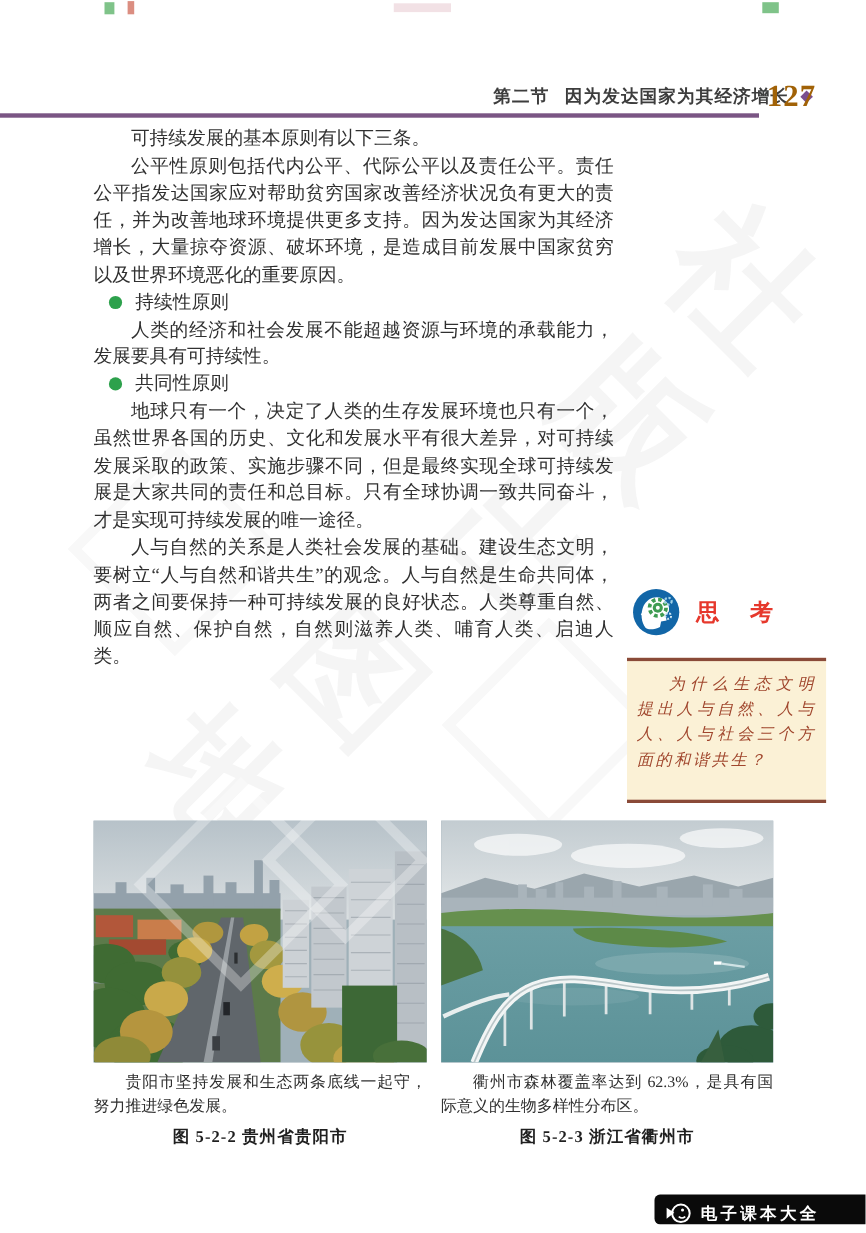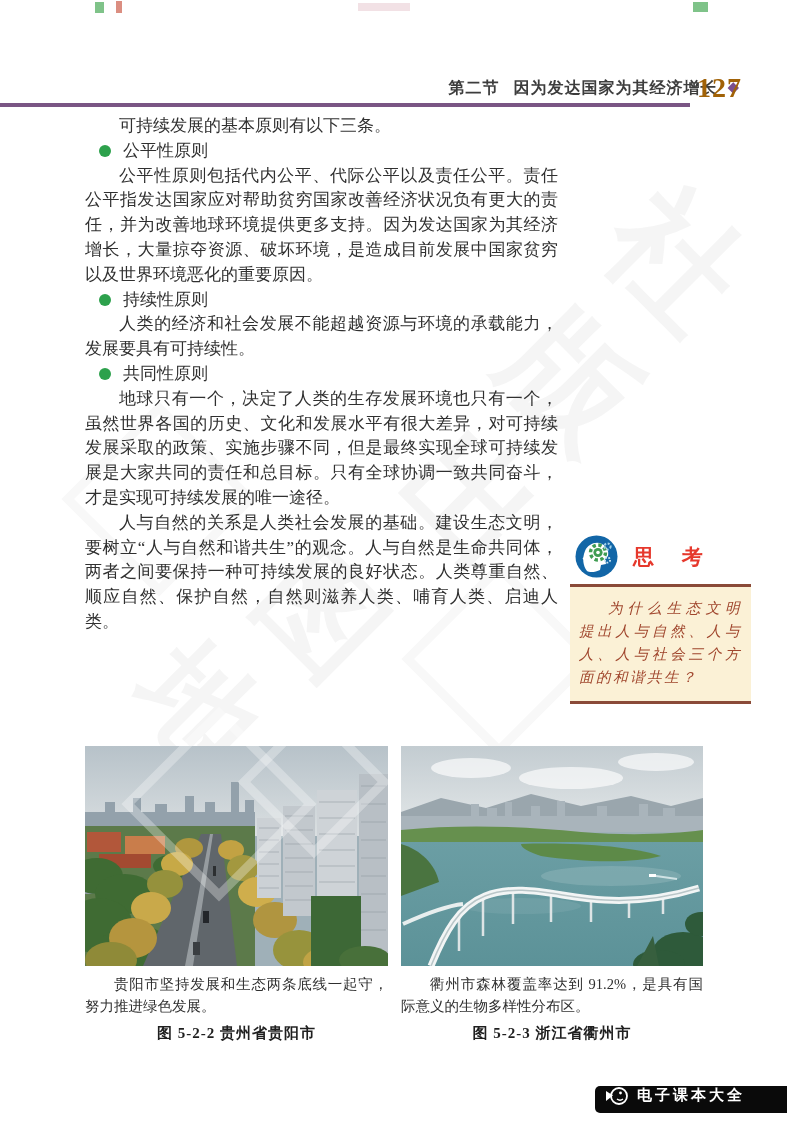--- a/index.html
+++ b/index.html
@@ -57,23 +57,23 @@
   }
   .para-after{margin-top:4px;}
   
   .think{position:absolute;left:570px;top:534px;width:181px;}
   .think-header{display:flex;align-items:center;gap:14px;padding-left:4px;text-align:center;}
   .think-title{
     color:#e6382c;font-weight:bold;font-size:21px;letter-spacing:11px;
     font-family:"Liberation Sans","DejaVu Sans",sans-serif;white-space:nowrap;
   }
   .think-body{
-    margin-top:5px;background:#fbf1d6;
+    margin-top:19px;background:#fbf1d6;
     border-top:3px solid #8a4a38;border-bottom:3px solid #8a4a38;
-    padding:10px 9px 12px 9px;
+    padding:10px 9px 24px 9px;
   }
   .think-body p{
     margin:0;font-size:14.5px;line-height:23px;color:#a0462d;
     font-style:italic;text-indent:2em;letter-spacing:2.5px;text-align:justify;
   }
   
   .figures{position:absolute;left:85px;top:746px;width:620px;display:flex;gap:13px;}
   figure{margin:0;width:303px;}
   figure.right{width:302px;}
   .photo{width:100%;height:220px;overflow:hidden;background:#9fb0b8;position:relative;}
@@ -83,21 +83,21 @@
     text-align:justify;text-indent:2em;
   }
   .figlabel{
     text-align:center;font-size:15px;font-weight:bold;color:#1f1f1f;
     margin-top:7px;letter-spacing:1px;
   }
   
   .badge{
     position:absolute;top:1086px;right:0;width:192px;height:27px;
     background:#0a0a0a;border-radius:5px 0 0 5px;
-    display:flex;align-items:flex-start;gap:8px;padding-left:10px;box-sizing:border-box;
+    display:flex;align-items:flex-end;gap:8px;padding-left:10px;box-sizing:border-box;
   }
   .badge span{
     color:#ffffff;font-family:"Liberation Sans","DejaVu Sans",sans-serif;
     font-size:15px;font-weight:bold;letter-spacing:3px;white-space:nowrap;
   }
 </style>
 </head>
 <body>
 
 <div class="layer">
@@ -119,21 +119,20 @@
 
 <div class="header-text">
   <span class="sec">第二节</span><span>因为发达国家为其经济增长</span><span class="diamond">◆</span>
 </div>
 <div class="pagenum">127</div>
 <div class="header-rule"></div>
 
 <main class="text-col">
   <p class="indent">可持续发展的基本原则有以下三条。</p>
 
-  <p class="bullet-row"><span class="bullet-dot"></span><span>公平性原则</span></p>
   <p class="indent">公平性原则包括代内公平、代际公平以及责任公平。责任公平指发达国家应对帮助贫穷国家改善经济状况负有更大的责任，并为改善地球环境提供更多支持。因为发达国家为其经济增长，大量掠夺资源、破坏环境，是造成目前发展中国家贫穷以及世界环境恶化的重要原因。</p>
 
   <p class="bullet-row"><span class="bullet-dot"></span><span>持续性原则</span></p>
   <p class="indent">人类的经济和社会发展不能超越资源与环境的承载能力，发展要具有可持续性。</p>
 
   <p class="bullet-row"><span class="bullet-dot"></span><span>共同性原则</span></p>
   <p class="indent">地球只有一个，决定了人类的生存发展环境也只有一个，虽然世界各国的历史、文化和发展水平有很大差异，对可持续发展采取的政策、实施步骤不同，但是最终实现全球可持续发展是大家共同的责任和总目标。只有全球协调一致共同奋斗，才是实现可持续发展的唯一途径。</p>
 
   <p class="indent para-after">人与自然的关系是人类社会发展的基础。建设生态文明，要树立“人与自然和谐共生”的观念。人与自然是生命共同体，两者之间要保持一种可持续发展的良好状态。人类尊重自然、顺应自然、保护自然，自然则滋养人类、哺育人类、启迪人类。</p>
 </main>
@@ -298,21 +297,21 @@
         <path d="M255 130 L276 133" stroke="#cfe2e4" stroke-width="2"></path>
 
         <g fill="#2e5a3a">
           <ellipse cx="282" cy="206" rx="30" ry="20"></ellipse>
             <ellipse cx="258" cy="218" rx="26" ry="14"></ellipse>
           <ellipse cx="300" cy="178" rx="16" ry="12"></ellipse>
         </g>
         <path d="M236 220 L252 190 L258 220 Z" fill="#375f3e"></path>
       </svg>
     </div>
-    <p class="caption">衢州市森林覆盖率达到 91.2%，是具有国际意义的生物多样性分布区。</p>
+    <p class="caption">衢州市森林覆盖率达到 62.3%，是具有国际意义的生物多样性分布区。</p>
     <figcaption class="figlabel">图 5-2-3  浙江省衢州市</figcaption>
   </figure>
 
 </section>
 
 <div class="badge">
   <svg width="24" height="20" viewBox="0 0 24 20">
     <polygon points="1,5 8,9.5 1,15" fill="#ffffff"></polygon>
     <circle cx="14" cy="10" r="8" fill="none" stroke="#ffffff" stroke-width="1.8"></circle>
     <circle cx="15.5" cy="7" r="1.4" fill="#ffffff"></circle>

